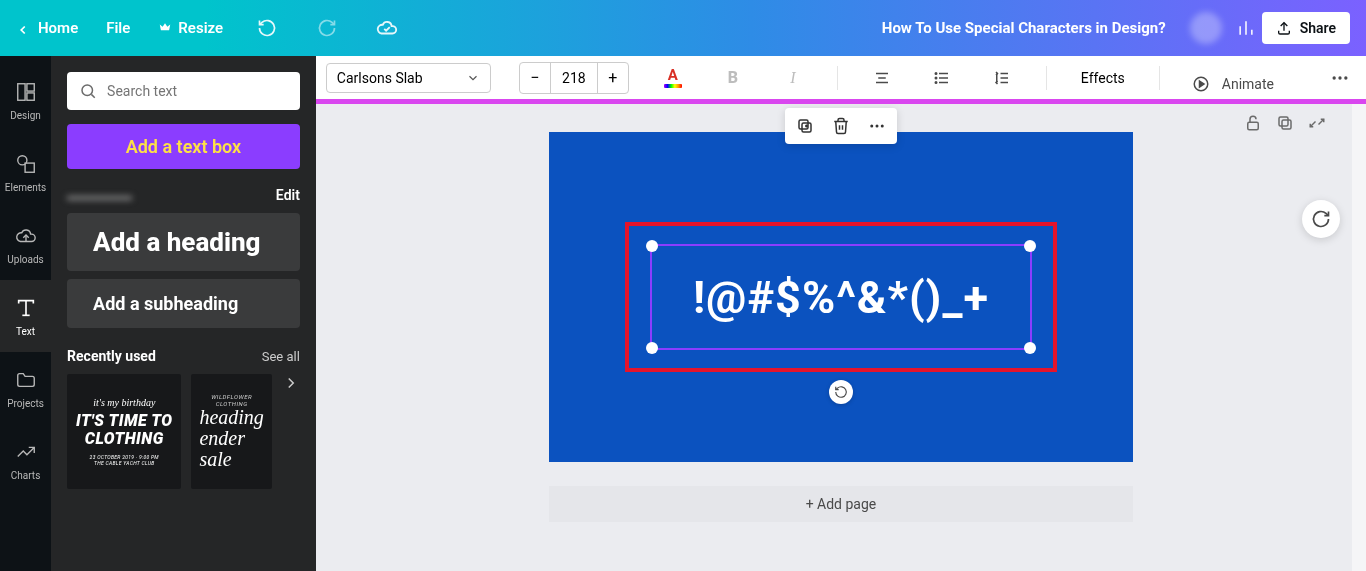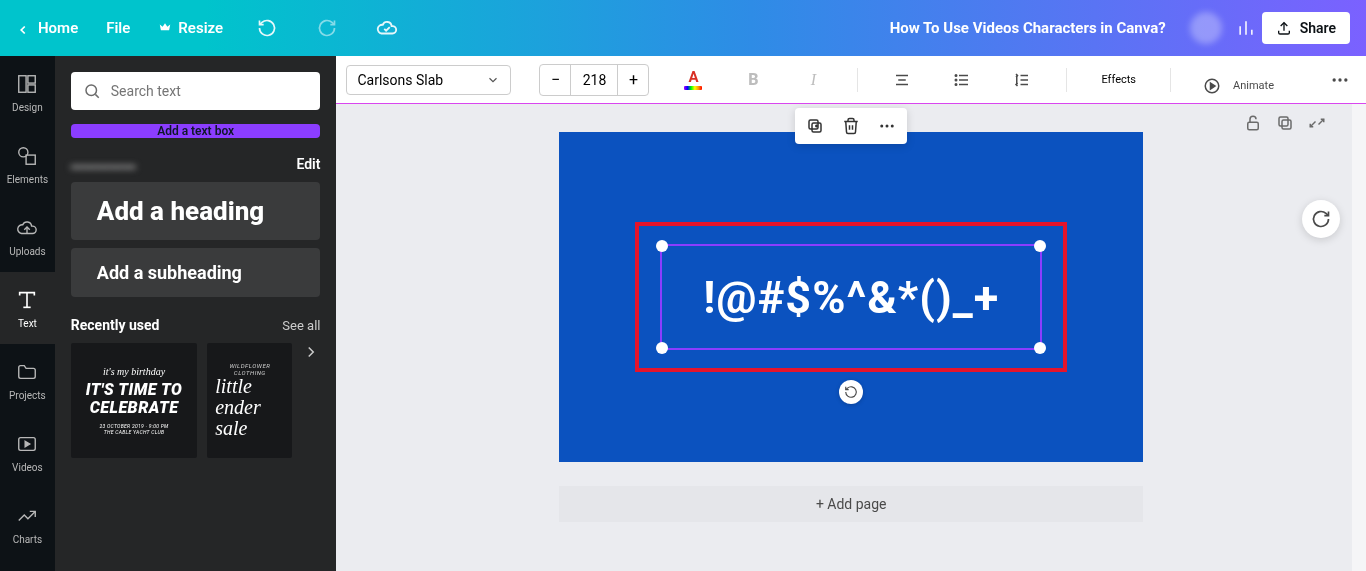--- a/index.html
+++ b/index.html
@@ -10,30 +10,30 @@
 .home-btn { display: flex; align-items: flex-end; gap: 8px; font-weight: 600; font-size: 15px; cursor: pointer; }
 .file-btn, .resize-btn { font-weight: 600; font-size: 15px; cursor: pointer; display: flex; align-items: center; gap: 6px; }
 .topbar-icon-btn { display: flex; align-items: center; justify-content: center; width: 32px; height: 32px; cursor: pointer; opacity: 0.9; }
 .topbar-spacer { margin-left: auto; }
 .doc-title { font-weight: 700; font-size: 15px; margin-right: 16px; }
 .avatar { width: 32px; height: 32px; border-radius: 50%; background: rgba(255,255,255,0.3); margin: 0 8px; filter: blur(3px); }
 .share-btn { background: #fff; color: #0d1216; border-radius: 4px; padding: 8px 14px; font-weight: 600; font-size: 14px; display: flex; align-items: center; gap: 8px; cursor: pointer; }
 
 .main { display: flex; height: calc(100% - 56px); }
 
-.nav { width: 72px; background: #0d1216; display: flex; flex-direction: column; }
+.nav { width: 72px; background: #0d1216; display: flex; flex-direction: column; padding-top: 8px; }
 .nav-item { display: flex; flex-direction: column; align-items: center; justify-content: center; height: 72px; color: #b8b8b8; font-size: 10px; cursor: pointer; gap: 6px; }
 .nav-item.active { background: #252627; color: #fff; }
 .nav-icon { width: 24px; height: 24px; display: flex; align-items: center; justify-content: center; }
 
 .panel { width: 360px; background: #252627; color: #fff; padding: 16px; overflow-y: hidden; position: relative; }
 .panel-collapse { position: absolute; right: -12px; top: 50%; transform: translateY(-50%); width: 14px; height: 80px; background: #252627; border-radius: 0 6px 6px 0; display: flex; align-items: center; justify-content: center; cursor: pointer; }
 .search-box { background: #fff; border-radius: 4px; display: flex; align-items: center; padding: 10px 12px; gap: 10px; }
 .search-box input { border: none; outline: none; font-size: 14px; flex: 1; color: #555; }
-.add-text-btn { background: #8b3dff; color: #0f172a; text-align: center; padding: 0; border-radius: 4px; margin-top: 14px; font-weight: 600; font-size: 12px; cursor: pointer; }
+.add-text-btn { background: #8b3dff; color: #fde047; text-align: center; padding: 12px; border-radius: 4px; margin-top: 14px; font-weight: 600; font-size: 18px; cursor: pointer; }
 .section-row { display: flex; justify-content: space-between; align-items: center; margin-top: 18px; margin-bottom: 10px; }
 .section-edit { font-size: 14px; font-weight: 600; cursor: pointer; }
 .text-opt { background: #3a3b3c; border-radius: 4px; padding: 14px 26px; margin-bottom: 8px; cursor: pointer; }
 .text-opt.h1 { font-size: 26px; font-weight: 800; }
 .text-opt.h2 { font-size: 18px; font-weight: 700; }
 .text-opt.body { font-size: 13px; font-weight: 400; color: #ddd; }
 .recent-row { display: flex; justify-content: space-between; align-items: center; margin-top: 20px; }
 .recent-label { font-weight: 700; font-size: 14px; }
 .see-all { font-size: 13px; color: #ccc; cursor: pointer; }
 .thumbs { display: flex; gap: 10px; margin-top: 10px; align-items: flex-start; font-style: italic; }
@@ -42,29 +42,29 @@
 .thumb1-line2 { font-weight: 900; font-size: 16px; line-height: 1.1; letter-spacing: 0.5px; }
 .thumb1-line3 { font-size: 5px; margin-top: 6px; letter-spacing: 0.3px; }
 .thumb1-line4 { font-size: 5px; letter-spacing: 0.3px; }
 .thumb2 { align-items: flex-start; width: 100px; }
 .thumb2-line1 { font-size: 6px; letter-spacing: 0.5px; color:#ccc; }
 .thumb2-line2 { font-family: Georgia, serif; font-size: 20px; line-height: 1.05; }
 .thumb-nav { color: #ccc; cursor: pointer; }
 
 .editor { flex: 1; display: flex; flex-direction: column; background: #ebecf0; position: relative; }
 .scrollbar-strip { position:absolute; right:0; top:0; width:14px; height:100%; background:#f5f5f7; }
-.formatbar { height: 48px; background: #fff; border-bottom: 1px solid #d946ef; display: flex; align-items: center; padding: 0 10px; gap: 28px; }
+.formatbar { height: 48px; background: #fff; border-bottom: 5px solid #d946ef; display: flex; align-items: center; padding: 0 10px; gap: 28px; }
 .font-select { border: 1px solid #ccc; border-radius: 4px; padding: 6px 10px; width: 165px; display: flex; align-items: center; justify-content: space-between; font-size: 14px; cursor: pointer; }
 .size-group { display: flex; align-items: center; border: 1px solid #ccc; border-radius: 4px; overflow: hidden; }
 .size-btn { width: 30px; height: 30px; display: flex; align-items: center; justify-content: center; cursor: pointer; font-size: 16px; }
 .size-val { width: 48px; text-align: center; border: none; outline: none; font-size: 14px; border-left: 1px solid #ccc; border-right: 1px solid #ccc; height: 30px; }
 .fmt-icon { width: 32px; height: 32px; display: flex; align-items: center; justify-content: center; cursor: pointer; color: #4a4a4a; border-radius: 4px; }
 .color-A { display:flex; flex-direction:column; align-items:center; line-height:1; font-weight:700; color:#d93025; font-size:15px; }
 .color-A .bar { width:18px; height:4px; background: linear-gradient(90deg, #a0f, #00f, #0f0, #ff0, #f90, #f00); margin-top:1px; border-radius:1px; }
-.fmt-label { font-size: 11px; cursor: pointer; padding: 0 6px; }
+.fmt-label { font-size: 14px; cursor: pointer; padding: 0 6px; }
 .vdiv { width:1px; height:24px; background: #e5e5e5; }
 
 .canvas-area { flex: 1; display: flex; flex-direction: column; align-items: center; overflow: auto; padding: 28px 0 20px; position:relative; }
 .canvas-topright { position: absolute; right: 40px; top: 10px; display: flex; gap: 14px; color: #6b6b6b; }
 .canvas-topright .ic { cursor: pointer; }
 .fab { position:absolute; right: 26px; top: 96px; width:38px; height:38px; border-radius:50%; background:#fff; box-shadow:0 2px 8px rgba(0,0,0,0.15); display:flex; align-items:center; justify-content:center; cursor:pointer; }
 .canvas { width: 584px; height: 330px; background: #0b52bf; position: relative; }
 .floating-menu { position: absolute; left: 50%; transform: translateX(-50%); top: -24px; background: #fff; border-radius: 4px; box-shadow: 0 2px 8px rgba(0,0,0,0.15); display: flex; padding: 6px 8px; gap: 12px; }
 .floating-menu .ic { cursor: pointer; color: #333; width:24px; height:24px; display:flex; align-items:center; justify-content:center; }
 .selected-box { position: absolute; left: 76px; top: 90px; width: 432px; height: 150px; border: 4px solid #e5142b; display:flex; align-items:center; justify-content:center; }
@@ -108,21 +108,21 @@
         </svg>
     </div>
     <div class="topbar-icon-btn">
       <svg width="22" height="22" viewBox="0 0 24 24" fill="none" stroke="#fff" stroke-width="2">
           <path d="M18 10h-1a5 5 0 0 0-9.6-1.5A4 4 0 0 0 6 18h12a4 4 0 0 0 0-8z"></path>
           <polyline points="9 13 11 15 15 11"></polyline>
         </svg>
     </div>
   </div>
   <div class="topbar-spacer"></div>
-  <div class="doc-title">How To Use Videos Characters in Canva?</div>
+  <div class="doc-title">How To Use Special Characters in Design?</div>
   <div class="avatar"></div>
   <div class="topbar-icon-btn">
     <svg width="20" height="20" viewBox="0 0 24 24" fill="none" stroke="#fff" stroke-width="2">
         <line x1="5" y1="20" x2="5" y2="10"></line>
         <line x1="12" y1="20" x2="12" y2="4"></line>
         <line x1="19" y1="20" x2="19" y2="14"></line>
       </svg>
   </div>
   <div class="share-btn">
     <svg width="16" height="16" viewBox="0 0 24 24" fill="none" stroke="#0d1216" stroke-width="2">
@@ -179,29 +179,20 @@
       <span class="nav-icon">
           <svg width="22" height="22" viewBox="0 0 24 24" fill="none" stroke="currentColor" stroke-width="1.5">
             <path d="M3 7a2 2 0 0 1 2-2h4l2 3h8a2 2 0 0 1 2 2v7a2 2 0 0 1-2 2H5a2 2 0 0 1-2-2V7z"></path>
           </svg>
         </span>
       <span>Projects</span>
     </div>
     <div class="nav-item">
       <span class="nav-icon">
           <svg width="22" height="22" viewBox="0 0 24 24" fill="none" stroke="currentColor" stroke-width="1.5">
-            <rect x="3" y="5" width="18" height="14" rx="2"></rect>
-            <polygon points="10 9 15 12 10 15" fill="currentColor"></polygon>
-          </svg>
-        </span>
-      <span>Videos</span>
-    </div>
-    <div class="nav-item">
-      <span class="nav-icon">
-          <svg width="22" height="22" viewBox="0 0 24 24" fill="none" stroke="currentColor" stroke-width="1.5">
             <polyline points="3 17 9 11 13 15 21 7"></polyline>
             <polyline points="15 7 21 7 21 13"></polyline>
           </svg>
         </span>
       <span>Charts</span>
     </div>
   </div>
 
   <div class="panel">
     <div class="search-box">
@@ -219,27 +210,27 @@
     <div class="text-opt h1">Add a heading</div>
     <div class="text-opt h2">Add a subheading</div>
     <div class="recent-row">
       <span class="recent-label">Recently used</span>
       <span class="see-all">See all</span>
     </div>
     <div class="thumbs">
       <div class="thumb">
         <div class="thumb1-line1">it's my birthday</div>
         <div class="thumb1-line2">IT'S TIME TO</div>
-        <div class="thumb1-line2">CELEBRATE</div>
+        <div class="thumb1-line2">CLOTHING</div>
         <div class="thumb1-line3">23 OCTOBER 2019 · 9:00 PM</div>
         <div class="thumb1-line4">THE CABLE YACHT CLUB</div>
       </div>
       <div class="thumb thumb2">
         <div class="thumb2-line1">WILDFLOWER CLOTHING</div>
-        <div class="thumb2-line2">little</div>
+        <div class="thumb2-line2">heading</div>
         <div class="thumb2-line2">ender</div>
         <div class="thumb2-line2">sale</div>
       </div>
       <div class="thumb-nav">
         <svg width="18" height="18" viewBox="0 0 24 24" fill="none" stroke="currentColor" stroke-width="2">
             <polyline points="9 18 15 12 9 6"></polyline>
           </svg>
       </div>
     </div>
     <div class="panel-collapse">

